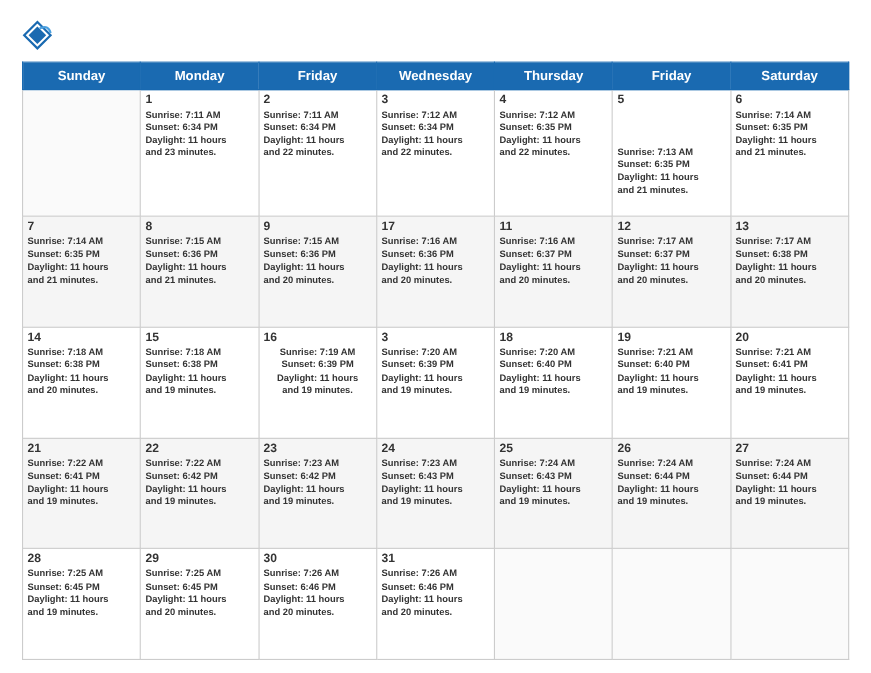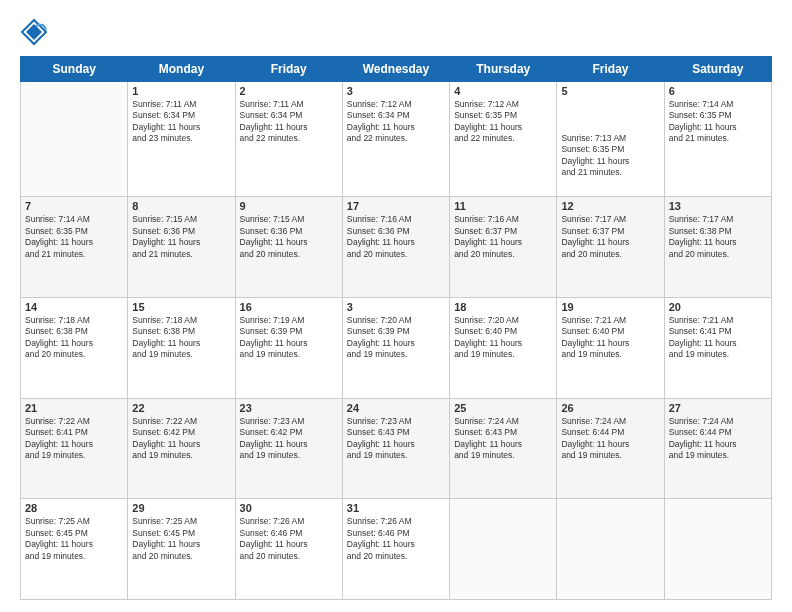--- a/index.html
+++ b/index.html
@@ -88,20 +88,21 @@
       font-size: 11px;
       font-weight: bold;
       color: #333;
       display: block;
       margin-bottom: 2px;
     }
     .day-info {
       font-size: 8.5px;
       line-height: 1.35;
       color: #333;
+      font-weight: bold;
     }
     .empty-cell {
       background: #fafafa;
     }
     .row-shaded td {
       background: #f5f5f5;
     }
   </style>
 </head>
 <body>
@@ -244,21 +245,21 @@
           </td>
           <td>
             <span class="day-number">15</span>
             <div class="day-info" style="white-space: pre-line;">Sunrise: 7:18 AM
 Sunset: 6:38 PM
 Daylight: 11 hours
 and 19 minutes.</div>
           </td>
           <td>
             <span class="day-number">16</span>
-            <div class="day-info" style="white-space: pre-line;">Sunrise: 7:19 AM
+            <div class="day-info" style="white-space: pre-line; text-align: center;">Sunrise: 7:19 AM
 Sunset: 6:39 PM
 Daylight: 11 hours
 and 19 minutes.</div>
           </td>
           <td>
             <span class="day-number">3</span>
             <div class="day-info" style="white-space: pre-line;">Sunrise: 7:20 AM
 Sunset: 6:39 PM
 Daylight: 11 hours
 and 19 minutes.</div>

